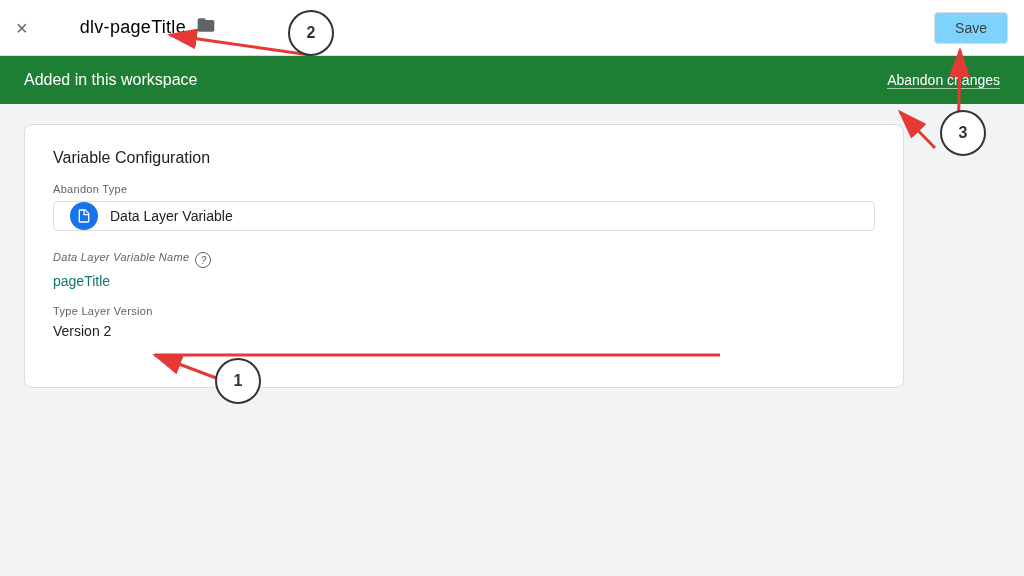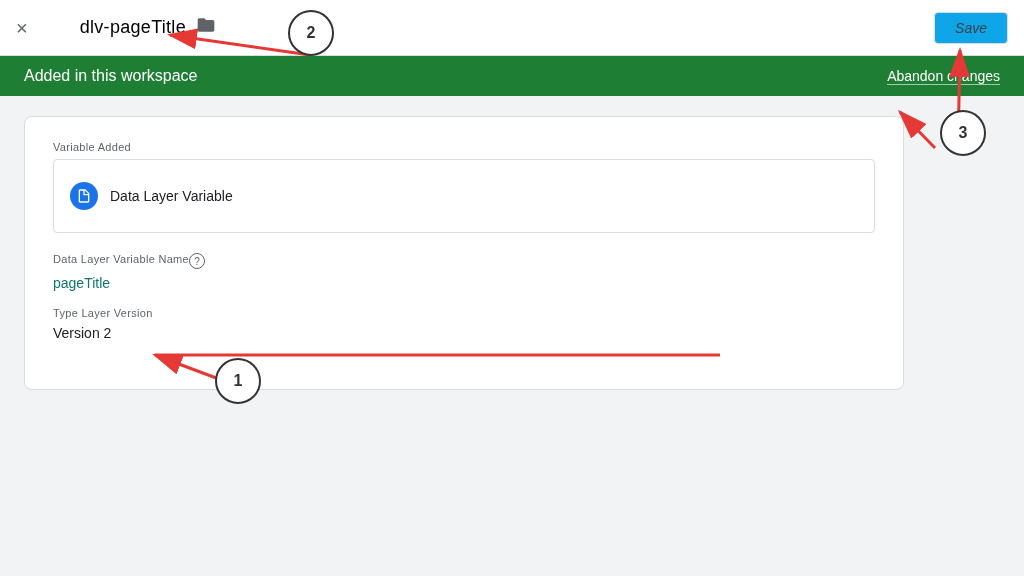--- a/index.html
+++ b/index.html
@@ -44,38 +44,37 @@
     .header-folder-icon {
       color: #5f6368;
       font-size: 18px;
       cursor: pointer;
     }
 
     .header-spacer { flex: 1; }
 
     .save-button {
       padding: 7px 20px;
-      background: #0ea5e9;
+      background: #7dd3fc;
       border: 1px solid #dadce0;
       border-radius: 4px;
       font-size: 14px;
       color: #3c4043;
       cursor: pointer;
       font-weight: 500;
-      font-style: italic;
     }
 
     
     .banner {
       background: #1e7e34;
       display: flex;
       align-items: center;
       justify-content: space-between;
       padding: 0 24px;
-      height: 40px;
+      height: 48px;
     }
 
     .banner-text {
       color: #fff;
       font-size: 16px;
       font-weight: 500;
     }
 
     .abandon-link {
       color: #fff;
@@ -109,21 +108,21 @@
     .field-label {
       font-size: 11px;
       color: #5f6368;
       letter-spacing: 0.3px;
       margin-bottom: 6px;
     }
 
     .variable-type-box {
       border: 1px solid #dadce0;
       border-radius: 4px;
-      padding: 22px 16px;
+      padding: 0 16px;
       display: flex;
       align-items: center;
       cursor: pointer;
       margin-bottom: 20px;
     }
 
     .variable-type-icon {
       width: 28px;
       height: 28px;
       background: #1a73e8;
@@ -146,21 +145,24 @@
       color: #202124;
       font-weight: 400;
     }
 
     .field-group {
       margin-bottom: 16px;
     }
 
     .field-label-row {
       display: flex;
+      align-items: center;
+      gap: 6px;
       margin-bottom: 4px;
+      font-style: italic;
     }
 
     .help-icon {
       width: 16px;
       height: 16px;
       border-radius: 50%;
       border: 1px solid #5f6368;
       display: inline-flex;
       align-items: center;
       justify-content: center;
@@ -221,22 +223,23 @@
   <button class="save-button">Save</button>
 </div>
 
 <div class="banner">
   <span class="banner-text">Added in this workspace</span>
   <a class="abandon-link">Abandon changes</a>
 </div>
 
 <div class="main-content">
   <div class="card">
-
-    <div class="field-label">Variable Added</div>
+    <div class="card-title">Variable Configuration</div>
+
+    <div class="field-label">Abandon Type</div>
     <div class="variable-type-box">
       <div class="variable-type-icon">
         <svg viewBox="0 0 24 24">
             <path d="M14 2H6a2 2 0 0 0-2 2v16a2 2 0 0 0 2 2h12a2 2 0 0 0 2-2V8l-6-6zm-1 1.5L18.5 9H13V3.5zM6 20V4h5v7h7v9H6z"></path>
           </svg>
       </div>
       <span class="variable-type-name">Data Layer Variable</span>
     </div>
 
     <div class="field-group">

